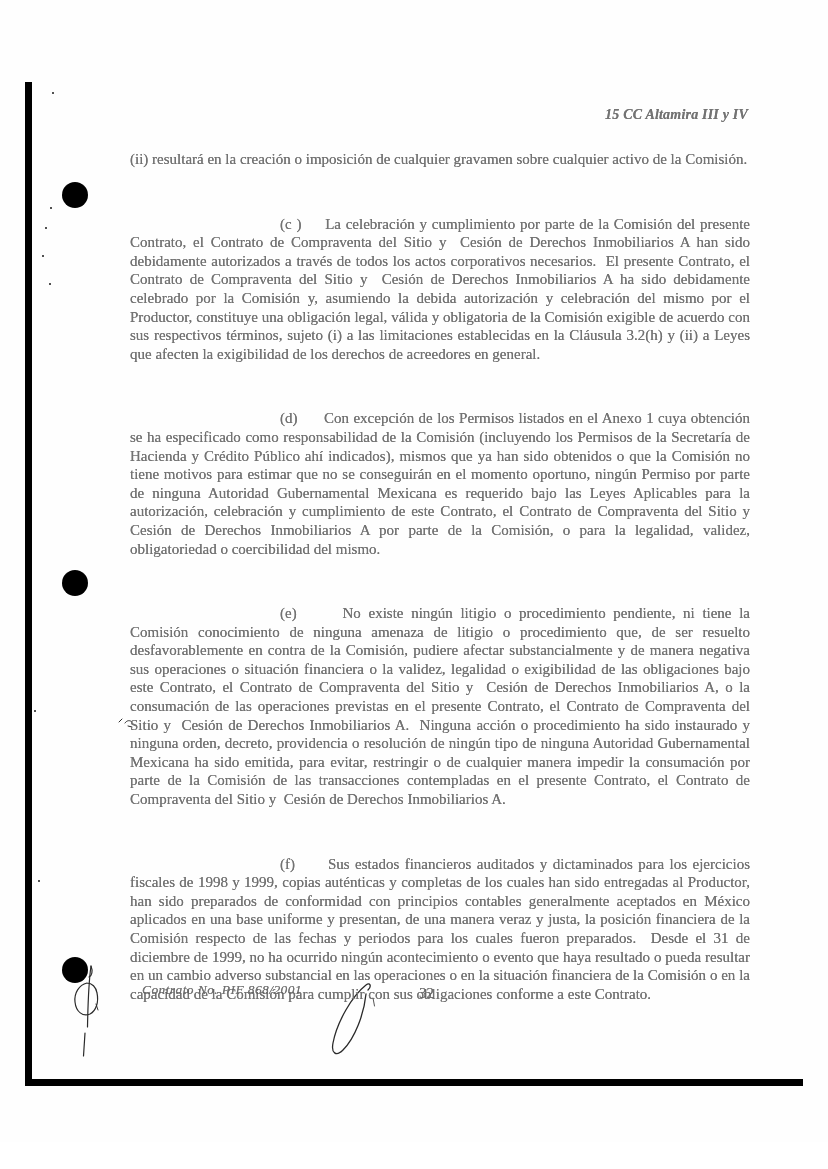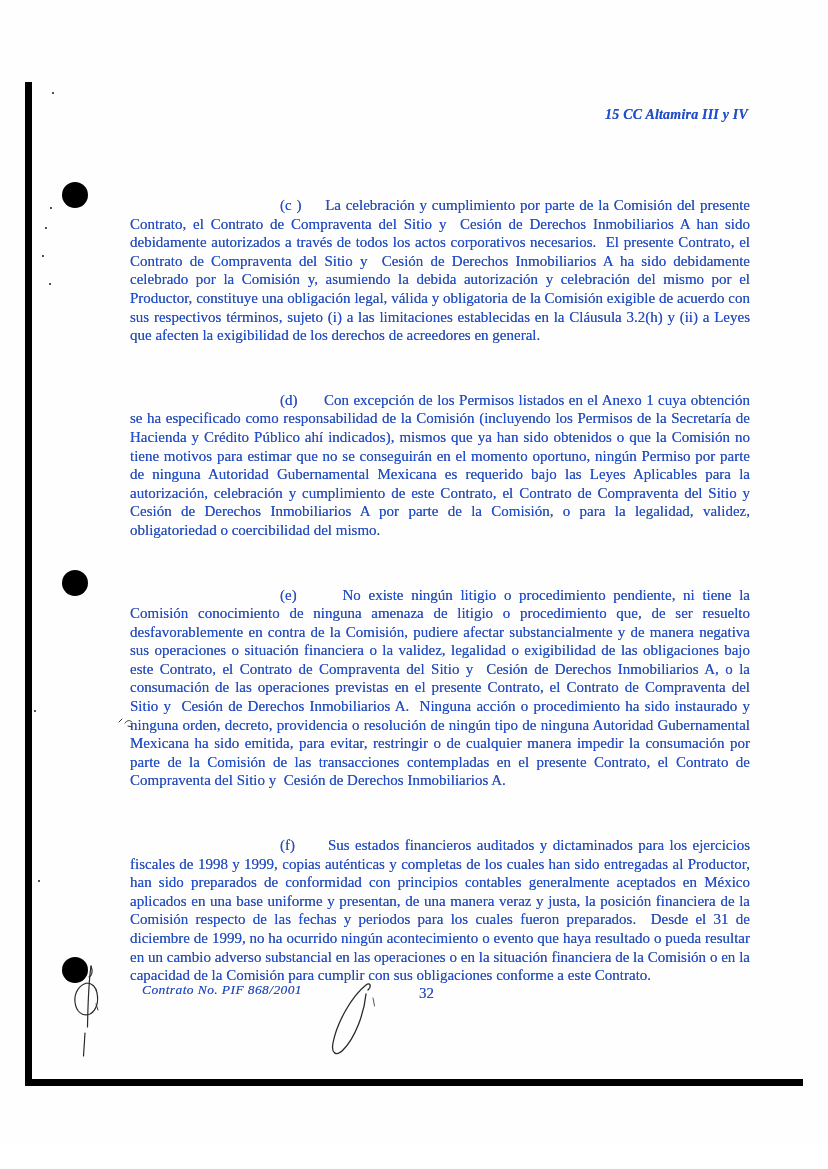--- a/index.html
+++ b/index.html
@@ -7,21 +7,21 @@
     padding: 0;
     background: #ffffff;
   }
   .sheet {
     position: relative;
     width: 828px;
     height: 1142px;
     background: #fefefe;
     overflow: hidden;
     font-family: "Liberation Serif", serif;
-    color: #1d4ed8;
+    color: #737373;
   }
   
   .edge-bar-left {
     position: absolute;
     left: 25px; top: 82px;
     width: 7px; height: 1004px;
     background: #000;
   }
   .edge-bar-bottom {
     position: absolute;
@@ -129,20 +129,21 @@
       <rect x="34" y="710" width="2" height="2"></rect>
       <rect x="38" y="880" width="2" height="2"></rect>
     </g>
   </svg>
 
   <div class="page-header">
     <span>15 CC Altamira III y IV</span>
   </div>
 
   <main class="body-text">
+    <p>(ii) resultará en la creación o imposición de cualquier gravamen sobre cualquier activo de la Comisión.</p>
     <p class="indent">(c )&nbsp;&nbsp;&nbsp;&nbsp;&nbsp;La celebración y cumplimiento por parte de la Comisión del presente Contrato, el Contrato de Compraventa del Sitio y &nbsp;Cesión de Derechos Inmobiliarios A han sido debidamente autorizados a través de todos los actos corporativos necesarios. &nbsp;El presente Contrato, el Contrato de Compraventa del Sitio y &nbsp;Cesión de Derechos Inmobiliarios A ha sido debidamente celebrado por la Comisión y, asumiendo la debida autorización y celebración del mismo por el Productor, constituye una obligación legal, válida y obligatoria de la Comisión exigible de acuerdo con sus respectivos términos, sujeto (i) a las limitaciones establecidas en la Cláusula 3.2(h) y (ii) a Leyes que afecten la exigibilidad de los derechos de acreedores en general.</p>
     <p class="indent">(d)&nbsp;&nbsp;&nbsp;&nbsp;&nbsp;&nbsp;Con excepción de los Permisos listados en el Anexo 1 cuya obtención se ha especificado como responsabilidad de la Comisión (incluyendo los Permisos de la Secretaría de Hacienda y Crédito Público ahí indicados), mismos que ya han sido obtenidos o que la Comisión no tiene motivos para estimar que no se conseguirán en el momento oportuno, ningún Permiso por parte de ninguna Autoridad Gubernamental Mexicana es requerido bajo las Leyes Aplicables para la autorización, celebración y cumplimiento de este Contrato, el Contrato de Compraventa del Sitio y Cesión de Derechos Inmobiliarios A por parte de la Comisión, o para la legalidad, validez, obligatoriedad o coercibilidad del mismo.</p>
     <p class="indent">(e)&nbsp;&nbsp;&nbsp;&nbsp;&nbsp;&nbsp;No existe ningún litigio o procedimiento pendiente, ni tiene la Comisión conocimiento de ninguna amenaza de litigio o procedimiento que, de ser resuelto desfavorablemente en contra de la Comisión, pudiere afectar substancialmente y de manera negativa sus operaciones o situación financiera o la validez, legalidad o exigibilidad de las obligaciones bajo este Contrato, el Contrato de Compraventa del Sitio y &nbsp;Cesión de Derechos Inmobiliarios A, o la consumación de las operaciones previstas en el presente Contrato, el Contrato de Compraventa del Sitio y &nbsp;Cesión de Derechos Inmobiliarios A. &nbsp;Ninguna acción o procedimiento ha sido instaurado y ninguna orden, decreto, providencia o resolución de ningún tipo de ninguna Autoridad Gubernamental Mexicana ha sido emitida, para evitar, restringir o de cualquier manera impedir la consumación por parte de la Comisión de las transacciones contempladas en el presente Contrato, el Contrato de Compraventa del Sitio y &nbsp;Cesión de Derechos Inmobiliarios A.</p>
     <p class="indent">(f)&nbsp;&nbsp;&nbsp;&nbsp;&nbsp;&nbsp;Sus estados financieros auditados y dictaminados para los ejercicios fiscales de 1998 y 1999, copias auténticas y completas de los cuales han sido entregadas al Productor, han sido preparados de conformidad con principios contables generalmente aceptados en México aplicados en una base uniforme y presentan, de una manera veraz y justa, la posición financiera de la Comisión respecto de las fechas y periodos para los cuales fueron preparados. &nbsp;Desde el 31 de diciembre de 1999, no ha ocurrido ningún acontecimiento o evento que haya resultado o pueda resultar en un cambio adverso substancial en las operaciones o en la situación financiera de la Comisión o en la capacidad de la Comisión para cumplir con sus obligaciones conforme a este Contrato.</p>
   </main>
 
   <span class="page-footer-contract">Contrato No. PIF 868/2001</span>
   <span class="page-footer-number">32</span>
 
 </div>

